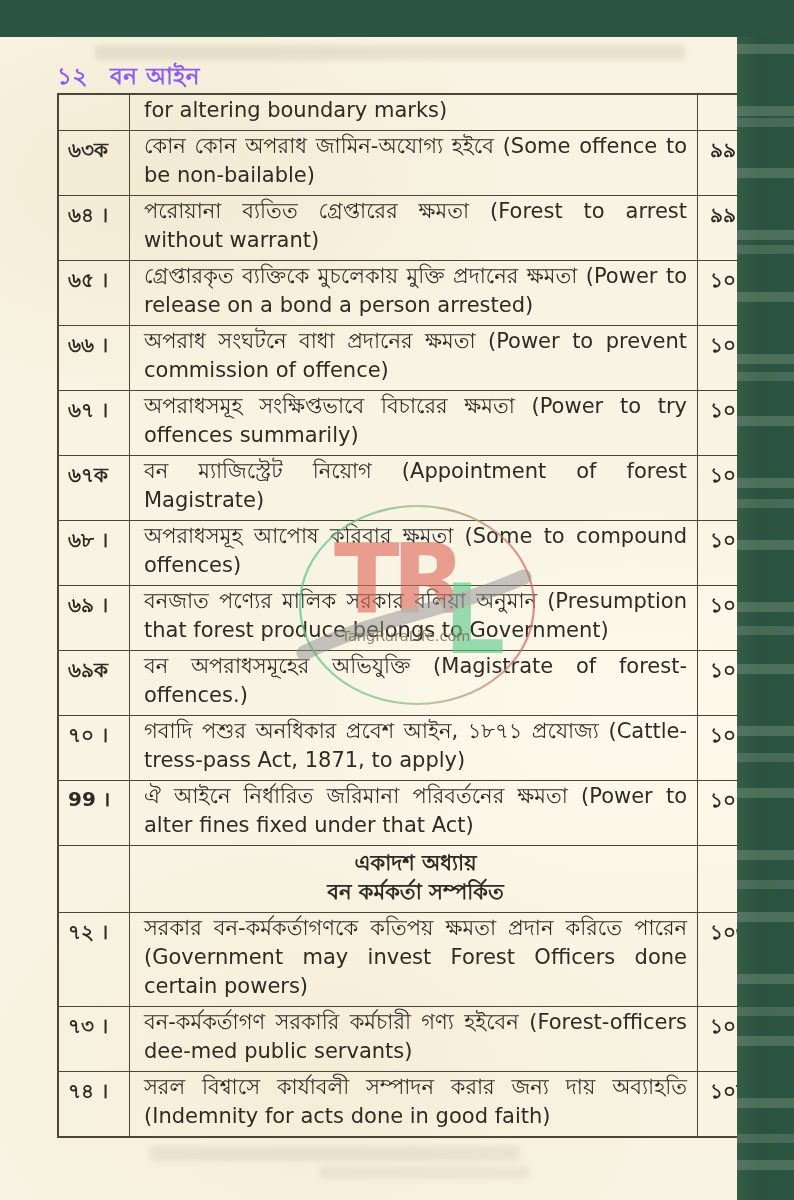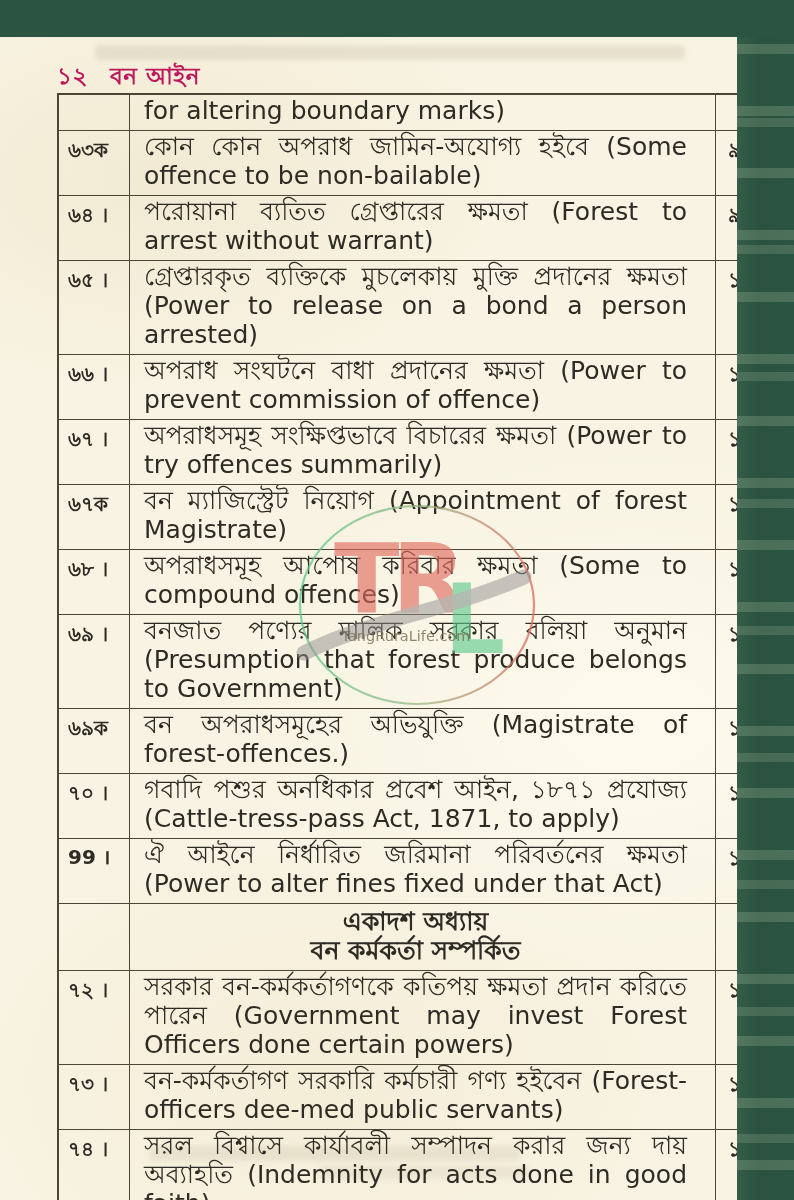--- a/index.html
+++ b/index.html
@@ -15,31 +15,31 @@
   }
   .photo-edge-top{position:absolute;left:0;top:0;width:794px;height:37px;background:#2b5442;z-index:5;}
   .photo-edge-right{
     position:absolute;right:0;top:0;width:57px;height:1200px;z-index:4;
     background:
       repeating-linear-gradient(180deg, rgba(196,212,176,0) 0 44px, rgba(196,212,176,.22) 44px 54px, rgba(196,212,176,0) 54px 62px),
       repeating-linear-gradient(180deg, rgba(220,228,196,0) 0 118px, rgba(220,228,196,.16) 118px 127px),
       linear-gradient(90deg,#335c49,#2a523f 40%,#2b5442);
   }
   .ghost{position:absolute;background:#9c9278;opacity:.18;filter:blur(2.5px);border-radius:4px;z-index:1;}
-  .page-header{position:absolute;left:57px;top:58px;z-index:2;font-size:23px;font-weight:bold;color:#be185d;letter-spacing:.5px;}
+  .page-header{position:absolute;left:57px;top:58px;z-index:2;font-size:23px;font-weight:bold;color:#8b5cf6;letter-spacing:.5px;}
   .page-header .num{margin-right:22px;}
   table.toc{
     position:absolute;left:57px;top:93px;width:656px;z-index:2;
     border-collapse:collapse;table-layout:fixed;
   }
   table.toc, table.toc td{border:1.6px solid #4d4636;}
   table.toc{border-width:2px;}
   td{vertical-align:top;padding:1px 6px 5px;font-weight:bold;}
   td.c-no{width:55px;font-size:20px;padding-left:9px;padding-top:4px;white-space:nowrap;}
-  td.c-desc{width:543px;font-size:25px;line-height:29px;text-align:justify;padding-left:14px;padding-right:28px;font-weight:500;}
+  td.c-desc{width:543px;font-size:21px;line-height:29px;text-align:justify;padding-left:14px;padding-right:10px;font-weight:500;}
   td.c-desc.chapter{text-align:center;font-weight:bold;padding-top:3px;}
   td.c-page{width:58px;font-size:20px;padding-left:12px;padding-top:4px;}
   .watermark{position:absolute;left:296px;top:503px;width:242px;height:208px;z-index:3;pointer-events:none;}
   .watermark svg{display:block;}
 </style>
 </head>
 <body>
 
 <div class="photo-edge-top"></div>
 <div class="photo-edge-right"></div>

